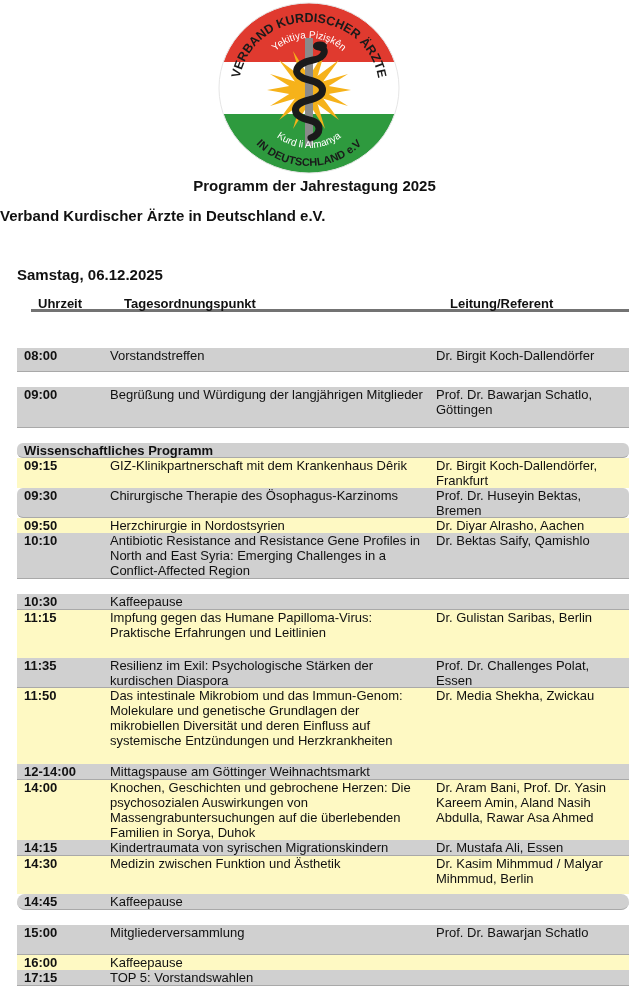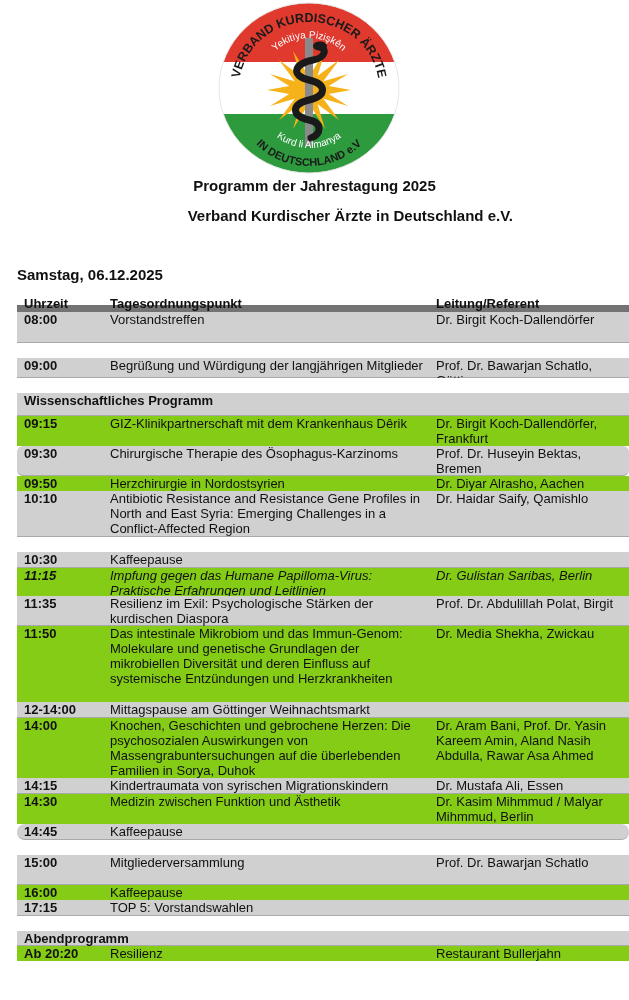--- a/index.html
+++ b/index.html
@@ -8,37 +8,37 @@
     font-family: "Liberation Sans", sans-serif; color: #111111;
   }
   .logo-wrap {
     position: absolute; left: 217px; top: 2px; width: 184px; height: 172px;
   }
   .title1 {
     position: absolute; left: 0; top: 177px; width: 629px; text-align: center;
     font-weight: bold; font-size: 15px;
   }
   .title2 {
-    position: absolute; left: 0; top: 207px; width: 513px; text-align: right;
+    position: absolute; left: 0; top: 207px; width: 513px; text-align: left;
     font-weight: bold; font-size: 15px;
   }
   .date-heading {
     position: absolute; left: 17px; top: 266px; font-weight: bold; font-size: 15px;
   }
   .schedule {
     position: absolute; left: 17px; top: 296px; width: 612px;
   }
   .row {
     position: relative; font-size: 13px; line-height: 15px;
     box-sizing: border-box;
   }
   .row.shaded { background: #d0d0d0; border-bottom: 1px solid #a9a9a9; }
-  .row.plain { background: #84cc16; }
+  .row.plain { background: #fef9c3; }
   .row.spacer { background: #ffffff; }
-  .row.header { font-weight: bold; border-bottom: 7px solid #737373; }
+  .row.header { font-weight: bold; border-bottom: 3px solid #737373; margin-left: 14px; }
   .cell { position: absolute; top: 0; }
   .c-time { left: 7px; width: 86px; font-weight: bold; }
   .c-topic { left: 93px; width: 320px; }
   .c-lead { left: 419px; width: 190px; }
   .section-label { position: absolute; left: 7px; top: 0; font-weight: bold; white-space: nowrap; }
 </style>
 </head>
 <body>
 
 <div class="logo-wrap">
@@ -102,70 +102,70 @@
 
 <div class="date-heading">Samstag, 06.12.2025</div>
 
 <div class="schedule">
   <div class="row header" style="height:16px;">
     <span class="cell c-time">Uhrzeit</span>
     <span class="cell c-topic" style="font-weight:bold;">Tagesordnungspunkt</span>
     <span class="cell c-lead" style="font-weight:bold;">Leitung/Referent</span>
   </div>
   <div id="rows-container">
-      <div class="row shaded" style="height: 31px;">
+      <div class="row shaded" style="height: 24px; margin-top: 36px;">
         <span class="cell c-time">08:00</span>
         <span class="cell c-topic">Vorstandstreffen</span>
         <span class="cell c-lead">Dr. Birgit Koch-Dallendörfer</span>
       </div>
       <div class="row spacer" style="height: 15px;"></div>
-      <div class="row shaded" style="height: 20px;">
+      <div class="row shaded" style="height: 41px;">
         <span class="cell c-time">09:00</span>
         <span class="cell c-topic">Begrüßung und Würdigung der langjährigen Mitglieder</span>
         <span class="cell c-lead">Prof. Dr. Bawarjan Schatlo, Göttingen</span>
       </div>
       <div class="row spacer" style="height: 15px;"></div>
-      <div class="row shaded" style="height: 23px;">
+      <div class="row shaded" style="height: 15px; border-radius: 6px;">
         <span class="section-label">Wissenschaftliches Programm</span>
       </div>
       <div class="row plain" style="height: 30px;">
         <span class="cell c-time">09:15</span>
         <span class="cell c-topic">GIZ-Klinikpartnerschaft mit dem Krankenhaus Dêrik</span>
         <span class="cell c-lead">Dr. Birgit Koch-Dallendörfer, Frankfurt</span>
       </div>
       <div class="row shaded" style="height: 30px; border-radius: 6px;">
         <span class="cell c-time">09:30</span>
         <span class="cell c-topic">Chirurgische Therapie des Ösophagus-Karzinoms</span>
         <span class="cell c-lead">Prof. Dr. Huseyin Bektas, Bremen</span>
       </div>
       <div class="row plain" style="height: 15px;">
         <span class="cell c-time">09:50</span>
         <span class="cell c-topic">Herzchirurgie in Nordostsyrien</span>
         <span class="cell c-lead">Dr. Diyar Alrasho, Aachen</span>
       </div>
       <div class="row shaded" style="height: 46px;">
         <span class="cell c-time">10:10</span>
         <span class="cell c-topic">Antibiotic Resistance and Resistance Gene Profiles in North and East Syria: Emerging Challenges in a Conflict-Affected Region</span>
-        <span class="cell c-lead">Dr. Haidar Saify, Qamishlo</span>
+        <span class="cell c-lead">Dr. Bektas Saify, Qamishlo</span>
       </div>
       <div class="row spacer" style="height: 15px;"></div>
       <div class="row shaded" style="height: 16px;">
         <span class="cell c-time">10:30</span>
         <span class="cell c-topic">Kaffeepause</span>
         <span class="cell c-lead"></span>
       </div>
-      <div class="row plain" style="height: 28px; font-style: italic;">
+      <div class="row plain" style="height: 48px;">
         <span class="cell c-time">11:15</span>
         <span class="cell c-topic">Impfung gegen das Humane Papilloma-Virus: Praktische Erfahrungen und Leitlinien</span>
         <span class="cell c-lead">Dr. Gulistan Saribas, Berlin</span>
       </div>
       <div class="row shaded" style="height: 30px;">
         <span class="cell c-time">11:35</span>
         <span class="cell c-topic">Resilienz im Exil: Psychologische Stärken der kurdischen Diaspora</span>
-        <span class="cell c-lead">Prof. Dr. Abdulillah Polat, Birgit</span>
+        <span class="cell c-lead">Prof. Dr. Challenges Polat, Essen</span>
       </div>
       <div class="row plain" style="height: 76px;">
         <span class="cell c-time">11:50</span>
         <span class="cell c-topic">Das intestinale Mikrobiom und das Immun-Genom: Molekulare und genetische Grundlagen der mikrobiellen Diversität und deren Einfluss auf systemische Entzündungen und Herzkrankheiten</span>
         <span class="cell c-lead">Dr. Media Shekha, Zwickau</span>
       </div>
       <div class="row shaded" style="height: 16px;">
         <span class="cell c-time">12-14:00</span>
         <span class="cell c-topic">Mittagspause am Göttinger Weihnachtsmarkt</span>
         <span class="cell c-lead"></span>
@@ -173,21 +173,21 @@
       <div class="row plain" style="height: 60px;">
         <span class="cell c-time">14:00</span>
         <span class="cell c-topic">Knochen, Geschichten und gebrochene Herzen: Die psychosozialen Auswirkungen von Massengrabuntersuchungen auf die überlebenden Familien in Sorya, Duhok</span>
         <span class="cell c-lead">Dr. Aram Bani, Prof. Dr. Yasin Kareem Amin, Aland Nasih Abdulla, Rawar Asa Ahmed</span>
       </div>
       <div class="row shaded" style="height: 16px;">
         <span class="cell c-time">14:15</span>
         <span class="cell c-lead">Dr. Mustafa Ali, Essen</span>
         <span class="cell c-topic">Kindertraumata von syrischen Migrationskindern</span>
       </div>
-      <div class="row plain" style="height: 30px;">
+      <div class="row plain" style="height: 38px;">
         <span class="cell c-time">14:30</span>
         <span class="cell c-lead">Dr. Kasim Mihmmud / Malyar Mihmmud, Berlin</span>
         <span class="cell c-topic">Medizin zwischen Funktion und Ästhetik</span>
       </div>
       <div class="row shaded" style="height: 16px; border-radius: 8px;">
         <span class="cell c-time">14:45</span>
         <span class="cell c-topic">Kaffeepause</span>
         <span class="cell c-lead"></span>
       </div>
       <div class="row spacer" style="height: 15px;"></div>

